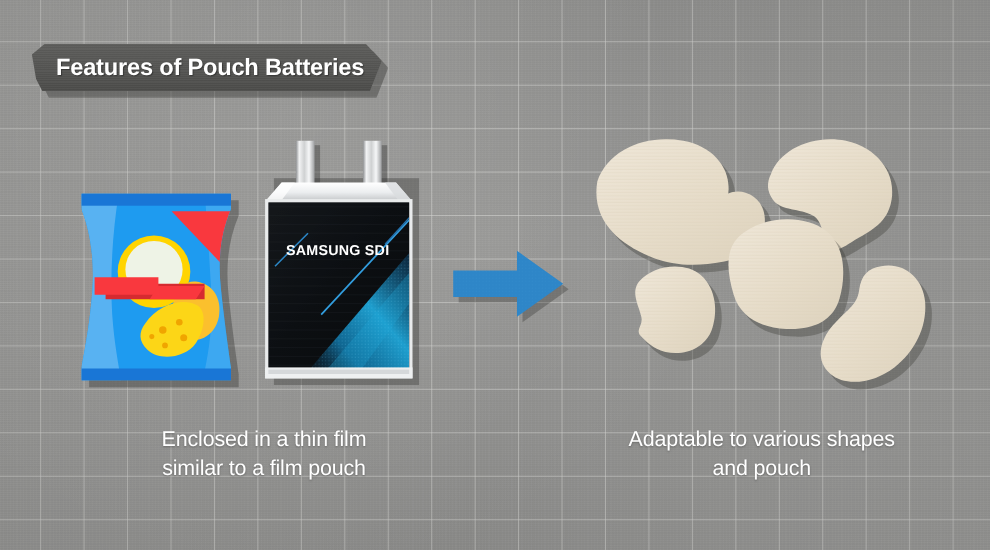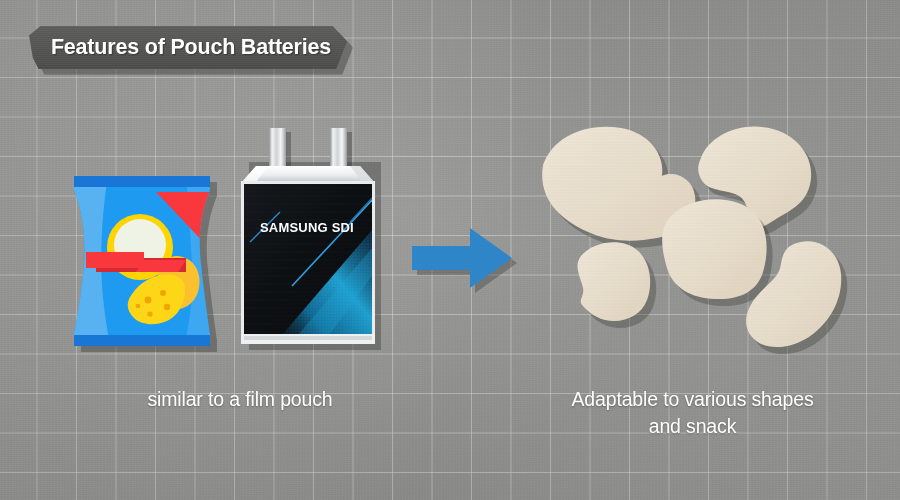--- a/index.html
+++ b/index.html
@@ -39,21 +39,21 @@
     background-size:39.5px 39.5px;
     background-position:-1px 0px;
   }
   .bg-vignette {
     position:absolute; inset:0;
     background:radial-gradient(ellipse at 50% 45%, rgba(255,255,255,.05) 0%, rgba(0,0,0,.10) 100%);
   }
 
   
   #title-banner {
-    position:absolute; left:29px; top:26px;
+    position:absolute; left:29px; top:40px;
     width:318px; height:43px;
   }
   .ribbon-shadow {
     position:absolute; left:6px; top:6px;
     width:318px; height:43px;
     background:rgba(60,60,58,.45);
     clip-path:polygon(0% 22%, 3.6% 0%, 95.5% 0%, 100% 36%, 96.6% 100%, 3.0% 100%, 1.2% 74%);
     filter:blur(1px);
   }
   .ribbon-body {
@@ -350,21 +350,22 @@
                  C270,228 244,232 230,220 C216,208 220,190 232,176
                  C244,162 254,158 256,144 C258,130 264,124 276,122 Z" fill="url(#blobGrad)"></path>
         <path d="M276,122 C296,118 314,132 316,154 C318,178 306,200 288,214
                  C270,228 244,232 230,220 C216,208 220,190 232,176
                  C244,162 254,158 256,144 C258,130 264,124 276,122 Z" fill="url(#blobTex)"></path>
       </g>
     </svg>
   </div>
 
   <div class="caption" id="caption-left">
+    <span class="line">Enclosed in a thin film</span>
     <span class="line">similar to a film pouch</span>
   </div>
 
   <div class="caption" id="caption-right">
     <span class="line">Adaptable to various shapes</span>
-    <span class="line">and snack</span>
+    <span class="line">and pouch</span>
   </div>
 
 </div>
 
 </body></html>

